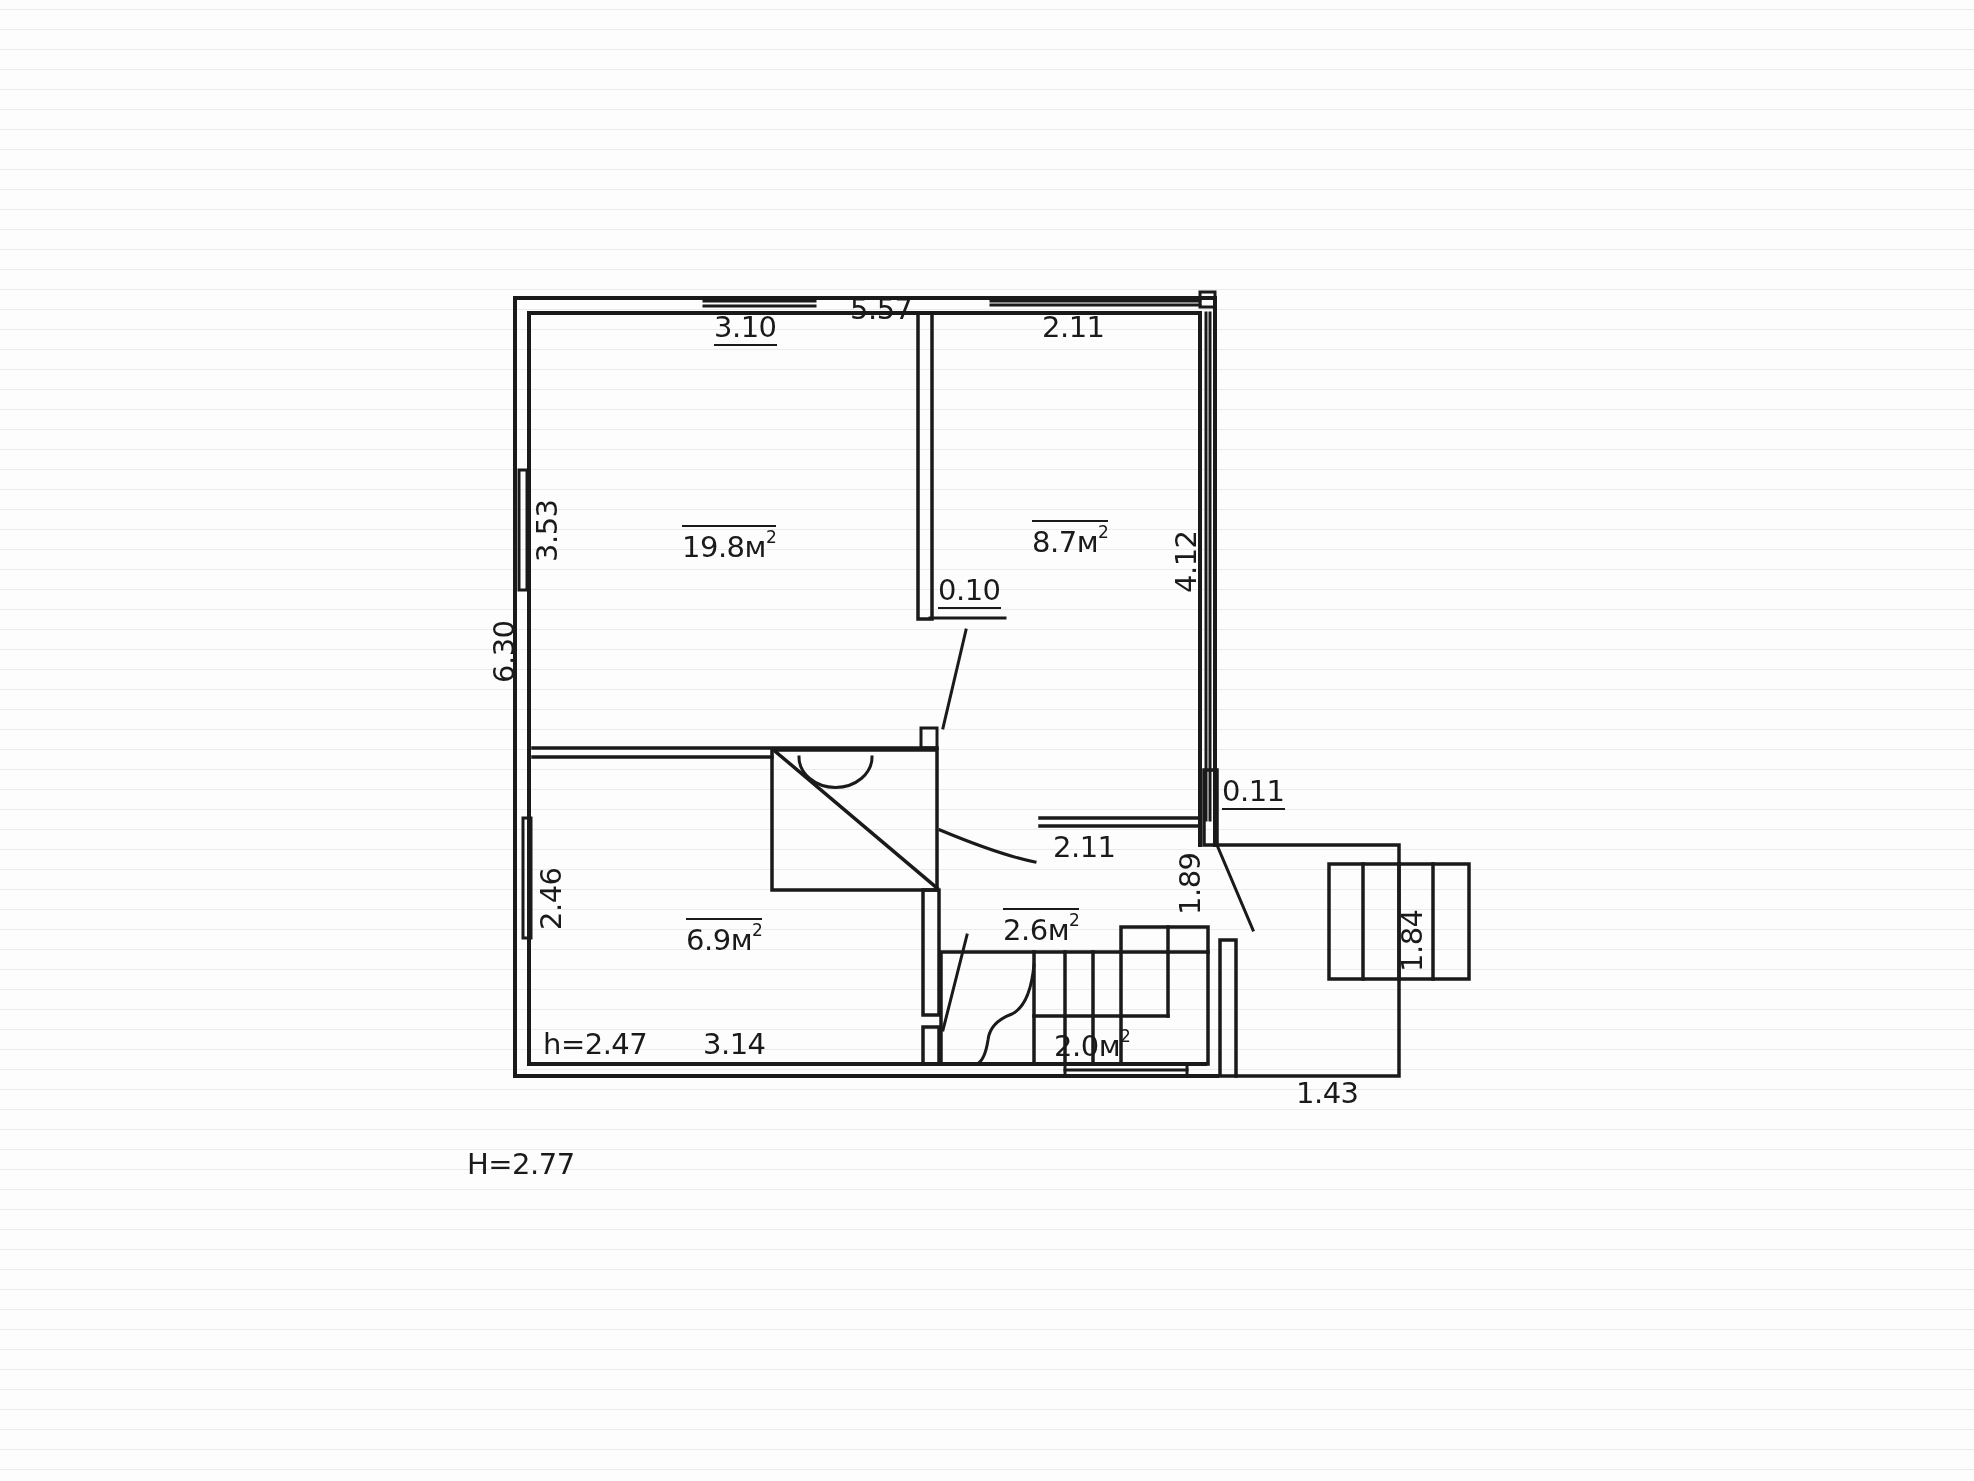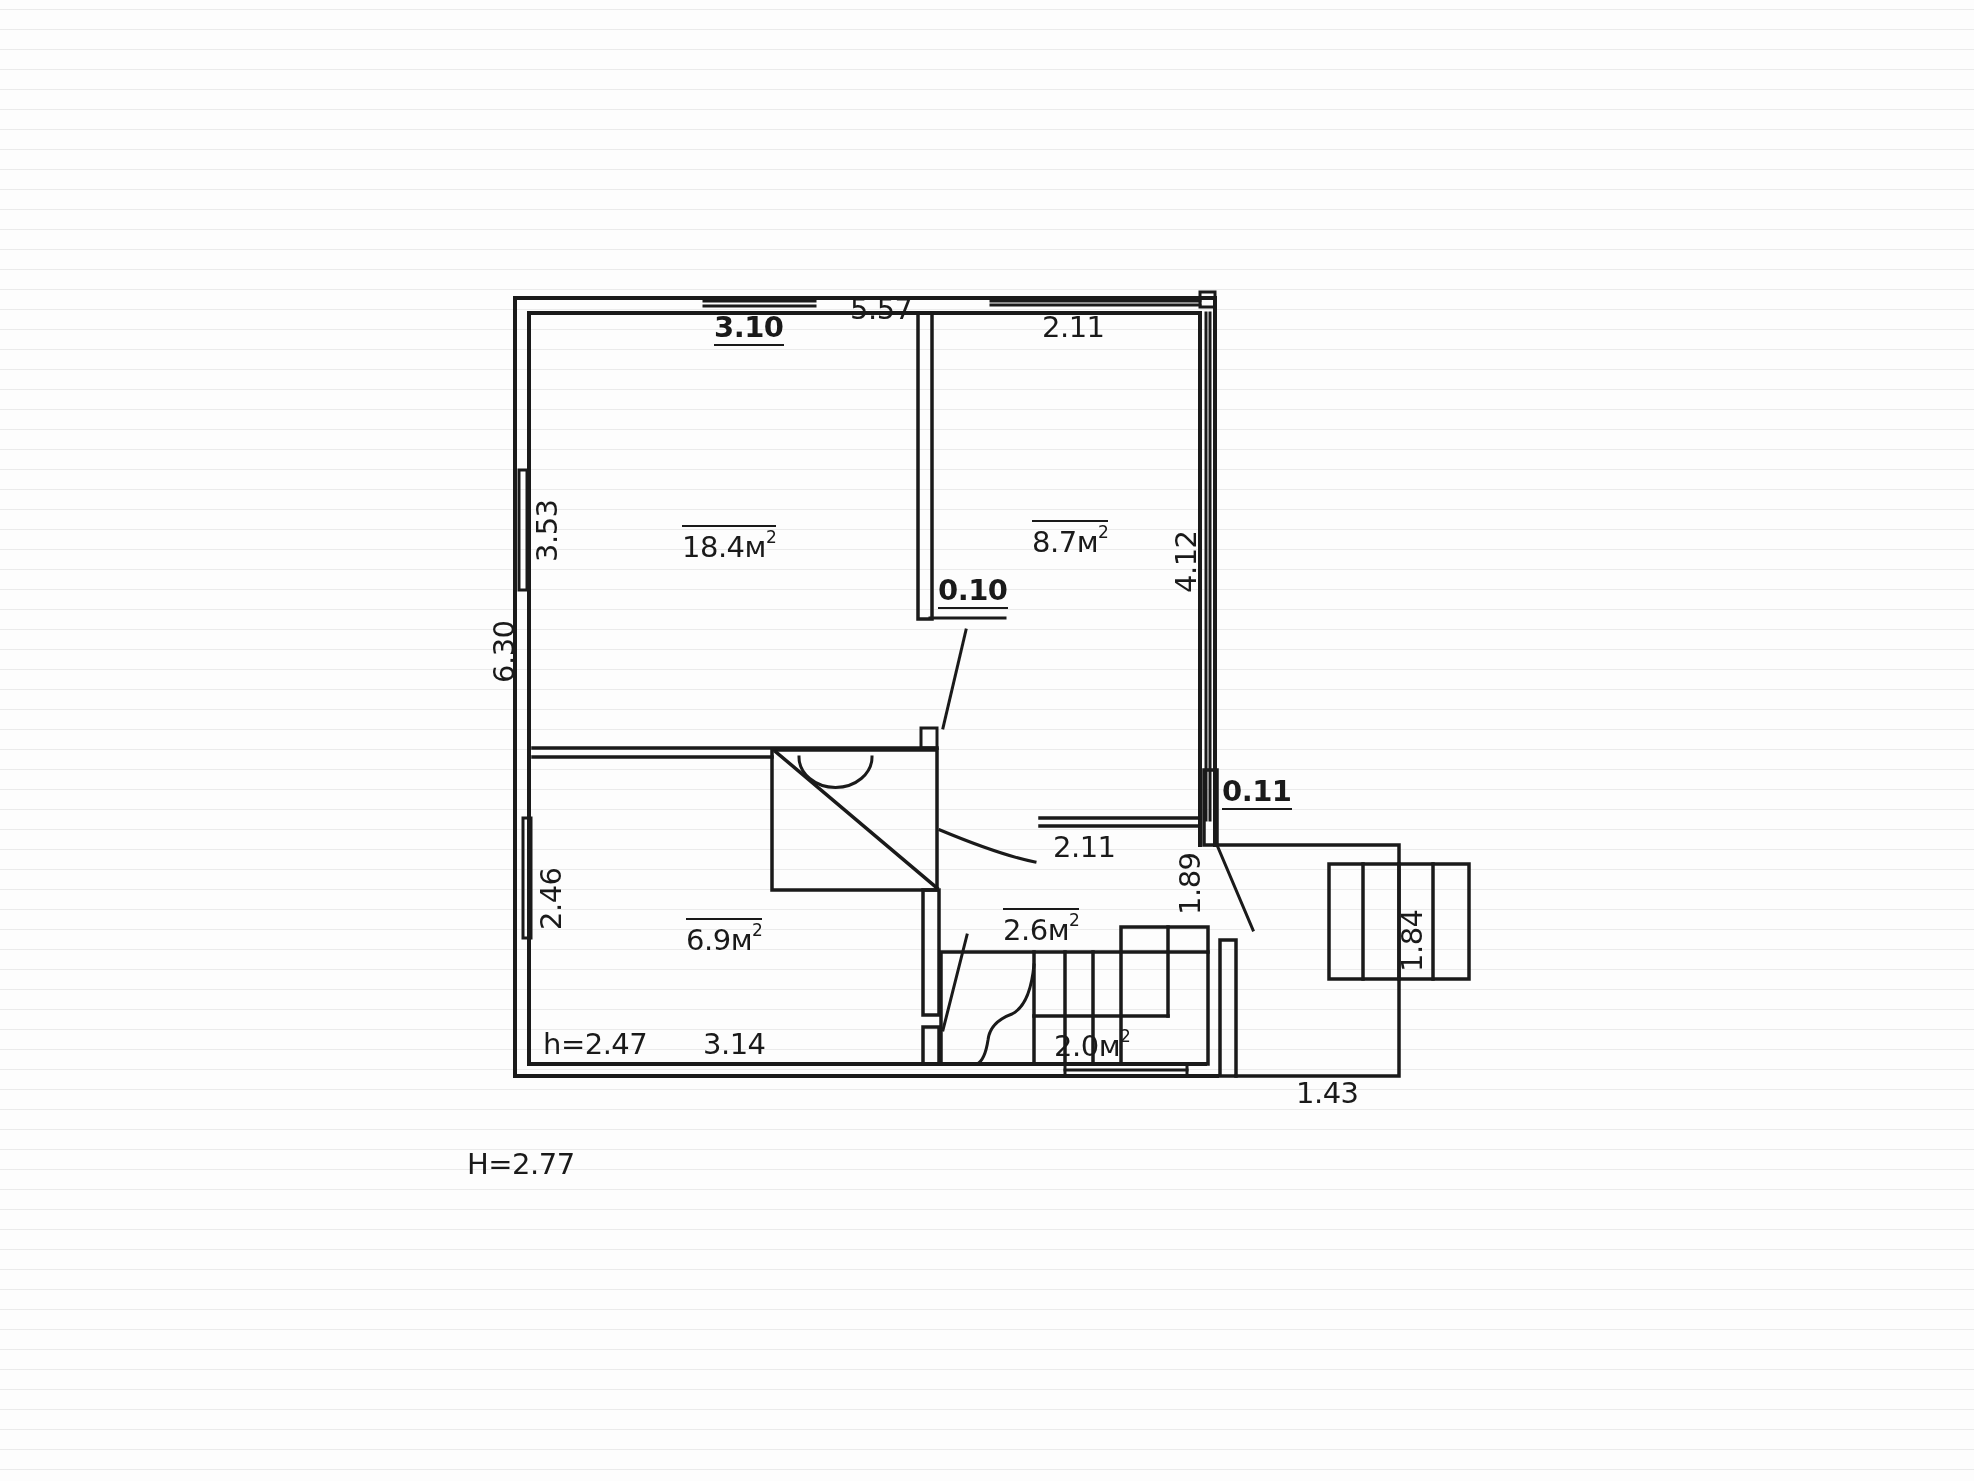--- a/index.html
+++ b/index.html
@@ -6,21 +6,21 @@
   body{
     width:1974px;height:1481px;overflow:hidden;position:relative;
     background-color:#fdfdfd;
     background-image:repeating-linear-gradient(180deg, rgba(255,255,255,0) 0px, rgba(255,255,255,0) 9px, rgba(200,200,200,0.35) 9px, rgba(200,200,200,0.35) 10px, rgba(255,255,255,0) 10px, rgba(255,255,255,0) 20px);
     font-family:"DejaVu Sans", sans-serif;
   }
   svg.plan{position:absolute;left:0;top:0;}
   .lbl{position:absolute;color:#1a1a1a;font-family:"DejaVu Sans", sans-serif;font-size:29px;line-height:1;white-space:nowrap;letter-spacing:-0.5px;}
   .rot{transform-origin:left top;transform:rotate(-90deg);}
   .ovl{border-top:2.5px solid #1a1a1a;padding-top:2px;}
-  .unl{border-bottom:2.5px solid #1a1a1a;padding-bottom:2px;font-weight:bold;}
+  .unl{border-bottom:2.5px solid #1a1a1a;padding-bottom:2px;}
   sup{font-size:17px;vertical-align:14px;}
 </style>
 </head>
 <body>
 
 <svg class="plan" width="1974" height="1481" viewBox="0 0 1974 1481" xmlns="http://www.w3.org/2000/svg">
   <g fill="none" stroke="#1a1a1a" stroke-width="4" stroke-linecap="square">
 
     <g>
       <polyline points="515,1076 515,298 1215,298 1215,845"></polyline>
@@ -124,17 +124,17 @@
 <div class="lbl" style="left:1053px;top:833px;">2.11</div>
 <div class="lbl rot" style="left:537px;top:930px;">2.46</div>
 <div class="lbl rot" style="left:1176px;top:915px;">1.89</div>
 <div class="lbl rot" style="left:1398px;top:972px;">1.84</div>
 <div class="lbl" style="left:1272px;top:1079px;margin-left:24px;">1.43</div>
 <div class="lbl" style="left:703px;top:1030px;">3.14</div>
 
 <div class="lbl" style="left:543px;top:1030px;">h=2.47</div>
 <div class="lbl" style="left:467px;top:1102px;margin-top:48px;">H=2.77</div>
 
-<div class="lbl ovl" style="left:682px;top:525px;"><span>18.4</span><span>м</span><sup>2</sup></div>
+<div class="lbl ovl" style="left:682px;top:525px;"><span>19.8</span><span>м</span><sup>2</sup></div>
 <div class="lbl ovl" style="left:1032px;top:520px;text-align:center;"><span>8.7</span><span>м</span><sup>2</sup></div>
 <div class="lbl ovl" style="left:686px;top:918px;"><span>6.9</span><span>м</span><sup>2</sup></div>
 <div class="lbl ovl" style="left:1003px;top:908px;"><span>2.6</span><span>м</span><sup>2</sup></div>
 <div class="lbl" style="left:1054px;top:1028px;"><span>2.0</span><span>м</span><sup>2</sup></div>
 
 </body></html>

